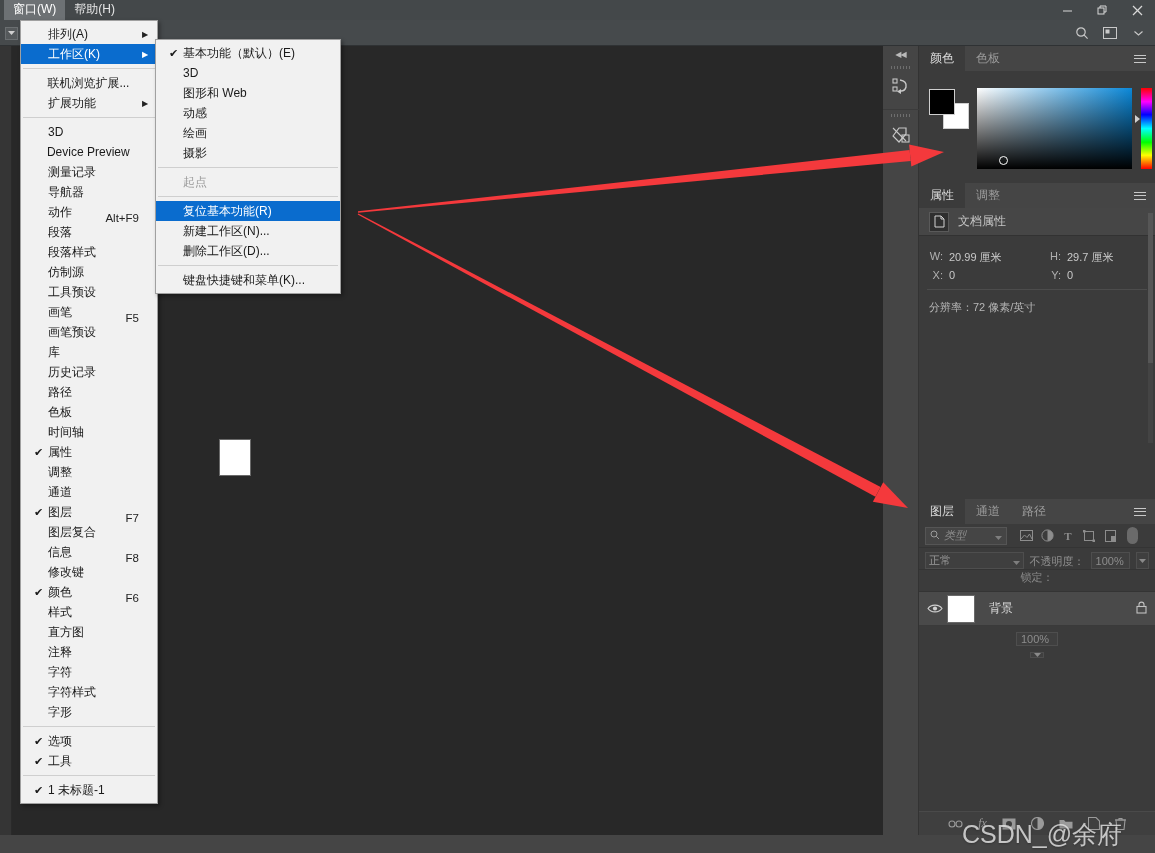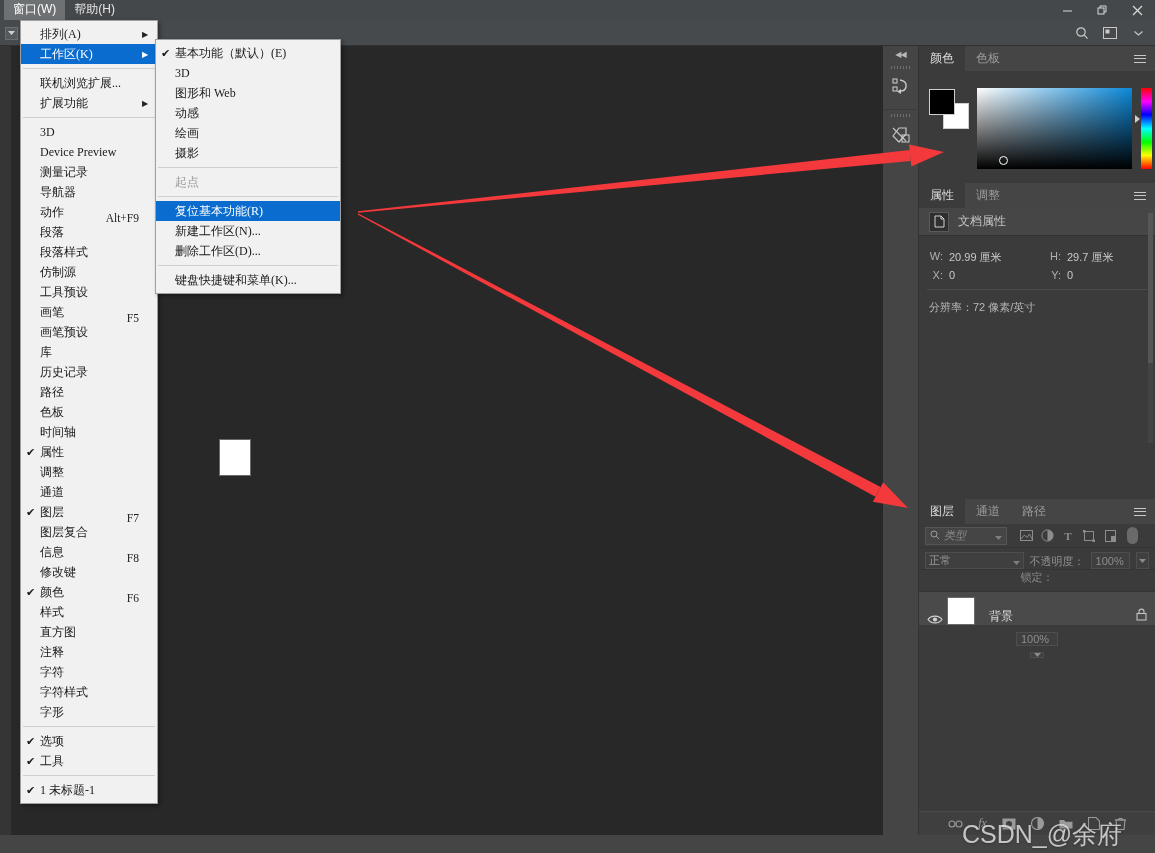--- a/index.html
+++ b/index.html
@@ -204,21 +204,21 @@
     display: flex; align-items: center; justify-content: center; color: #8a8a8a; font-size: 7px;
   }
   .lock-row {
     display: flex; align-items: center; height: 22px; padding: 0 6px; gap: 6px;
     border-bottom: 1px solid #343434;
     flex-direction: column;
   }
   .lock-icons { display: flex; align-items: center; gap: 7px; }
   .layer-list { position: relative; }
   .layer-item {
-    display: flex; align-items: flex-end; height: 34px; background: #4a4a4a;
+    display: flex; align-items: center; height: 34px; background: #4a4a4a;
     border-bottom: 1px solid #3a3a3a; padding: 0 8px 0 6px;
   }
   .eye { width: 20px; display: flex; align-items: center; justify-content: center; color: #cfcfcf; }
   .layer-thumb {
     width: 28px; height: 28px; background: #ffffff; border: 1px solid #6a6a6a; margin-left: 2px;
   }
   .layer-name { flex: 1; font-size: 12px; color: #d7d7d7; padding-left: 14px; }
   .layer-lock { color: #bdbdbd; }
   .layers-footer {
     position: absolute; left: 0; bottom: 0; width: 236px; height: 24px;
@@ -235,23 +235,22 @@
   }
 
   
   .menu-window {
     position: absolute; left: 20px; top: 20px; width: 138px;
     background: #f1f1f1; border: 1px solid #a0a0a0; padding: 3px 0;
     z-index: 60; box-shadow: 2px 2px 4px rgba(0,0,0,.35);
   }
   .mi {
     position: relative; display: flex; align-items: center;
-    height: 20px; padding: 0 6px 0 0; font-size: 12px; color: #1a1a1a;
+    height: 20px; padding: 0 6px 0 8px; font-size: 12px; color: #1a1a1a;
     white-space: nowrap;
-    font-family: Liberation Serif, serif;
   }
   .mi .check { width: 19px; text-align: center; font-size: 11px; color: #1a1a1a; }
   .mi .lbl { flex: 1; }
   .mi .accel { color: #222; font-size: 11.5px; padding-left: 10px; margin-top: 12px; }
   .mi .arrow { width: 12px; text-align: center; font-size: 8px; color: #222; }
   .mi.sel { background: #0a6cce; color: #ffffff; }
   .mi.sel .check, .mi.sel .arrow, .mi.sel .accel { color: #ffffff; }
   .mi.dis { color: #9a9a9a; }
   .msep { height: 1px; background: #cfcfcf; margin: 4px 2px; }
 

